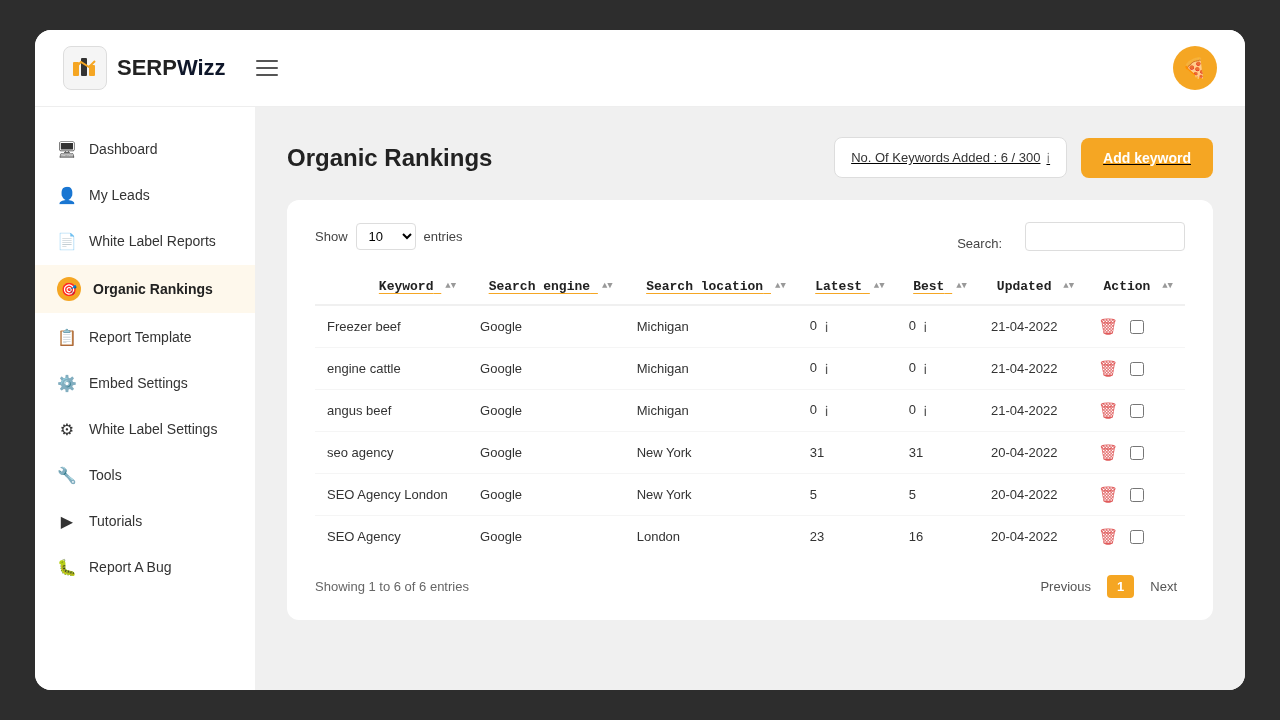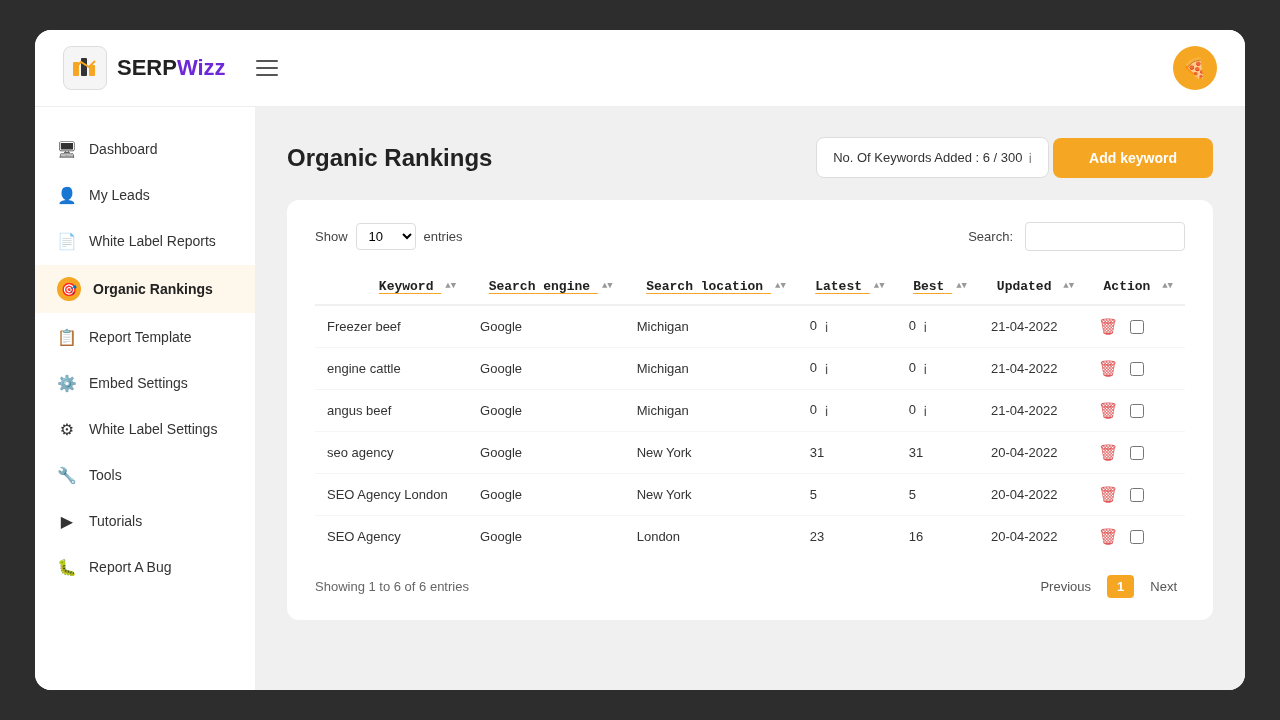--- a/index.html
+++ b/index.html
@@ -138,21 +138,22 @@
       margin-bottom: 22px;
     }
     .page-title {
       font-size: 24px;
       font-weight: 700;
       color: #222;
     }
     .header-right-actions {
       display: flex;
       align-items: center;
-      gap: 4px;
+      gap: 14px;
+      text-decoration: underline;
     }
     .keywords-badge {
       background: #fff;
       border: 1px solid #ddd;
       border-radius: 8px;
       padding: 10px 16px;
       font-size: 13px;
       color: #333;
       display: flex;
       align-items: center;
@@ -161,21 +162,21 @@
     .keywords-badge .info-icon {
       color: #888;
       font-size: 14px;
       cursor: pointer;
     }
     .add-keyword-btn {
       background: #f5a623;
       color: #fff;
       border: none;
       border-radius: 8px;
-      padding: 12px 36px;
+      padding: 12px 22px;
       font-size: 14px;
       font-weight: 600;
       cursor: pointer;
     }
     
     .table-card {
       background: #fff;
       border-radius: 12px;
       padding: 22px 28px;
     }
@@ -195,22 +196,22 @@
     .show-entries select {
       border: 1px solid #ddd;
       border-radius: 4px;
       padding: 4px 8px;
       font-size: 13px;
       background: #fff;
       cursor: pointer;
     }
     .search-area {
       display: flex;
-      align-items: center;
-      gap: 12px;
+      align-items: flex-end;
+      gap: 23px;
       font-size: 13px;
       color: #444;
     }
     .search-input {
       border: 1px solid #ddd;
       border-radius: 4px;
       padding: 6px 10px;
       font-size: 13px;
       width: 160px;
       outline: none;
@@ -325,21 +326,21 @@
     <div class="logo-area">
       <div class="logo-icon">
         <svg width="28" height="28" viewBox="0 0 28 28" fill="none">
           <rect x="2" y="8" width="6" height="14" rx="1" fill="#f5a623"></rect>
           <rect x="10" y="4" width="6" height="18" rx="1" fill="#333"></rect>
           <rect x="18" y="11" width="6" height="11" rx="1" fill="#f5a623"></rect>
           <polyline points="4,14 10,8 18,13 24,7" stroke="#f5a623" stroke-width="2" fill="none"></polyline>
         </svg>
       </div>
       <div>
-        <span style="font-size:22px;font-weight:700;color:#222;"><span>SERP</span><span style="color:#6d28d9">Wizz</span></span>
+        <span style="font-size:22px;font-weight:700;color:#222;"><span>SERP</span><span style="color:#0f172a">Wizz</span></span>
       </div>
       <div class="hamburger">
         <span></span>
         <span></span>
         <span></span>
       </div>
     </div>
     <div class="header-right">
       <div class="avatar-icon">🍕</div>
     </div>

